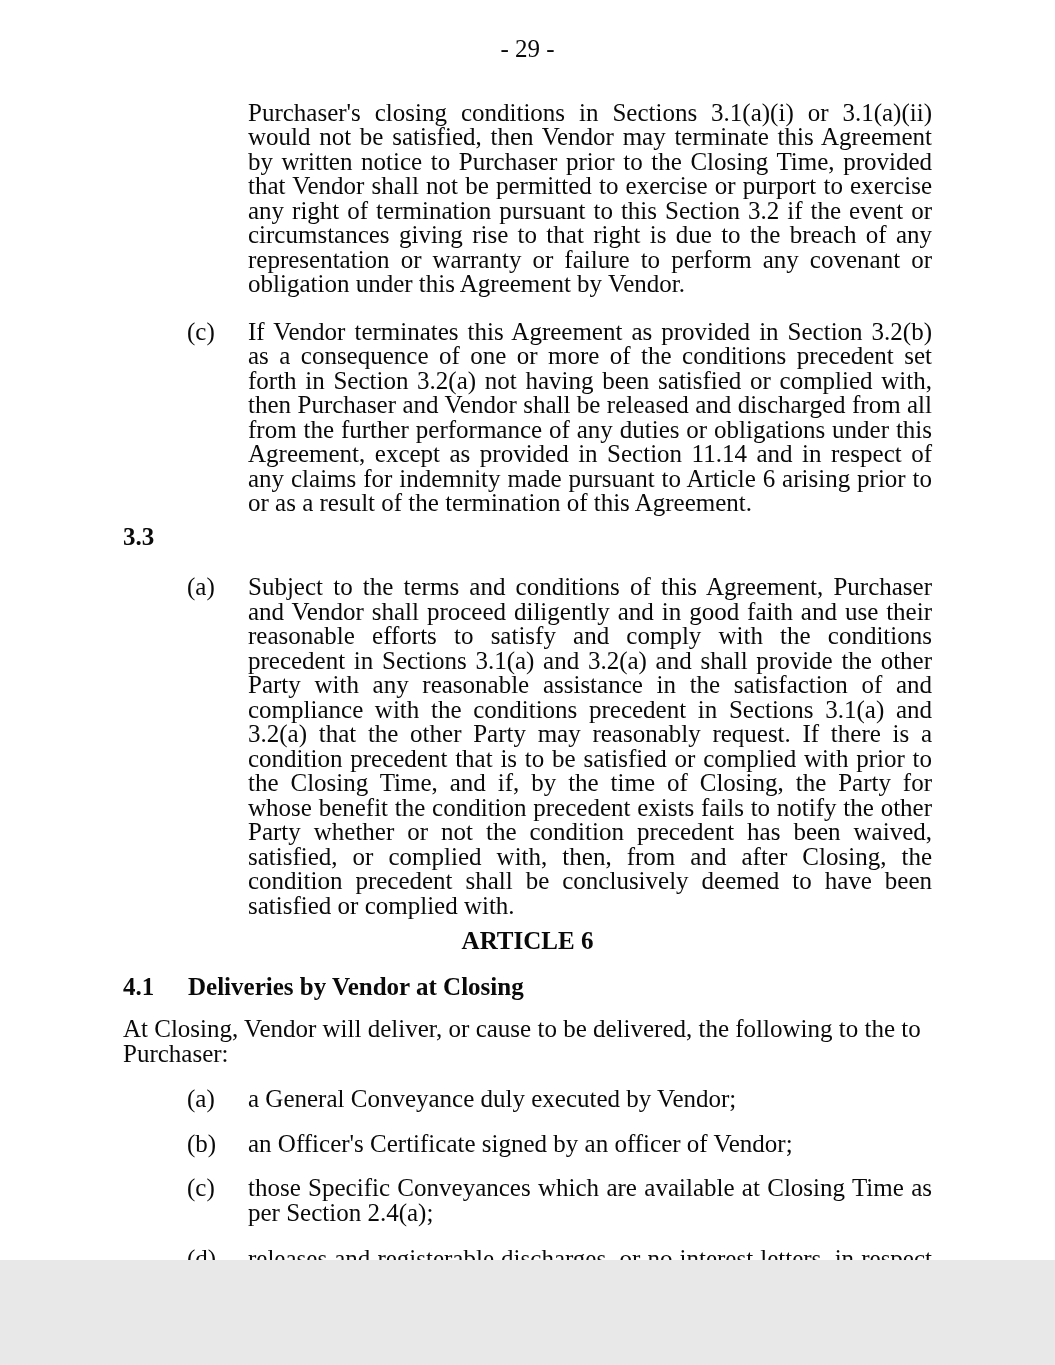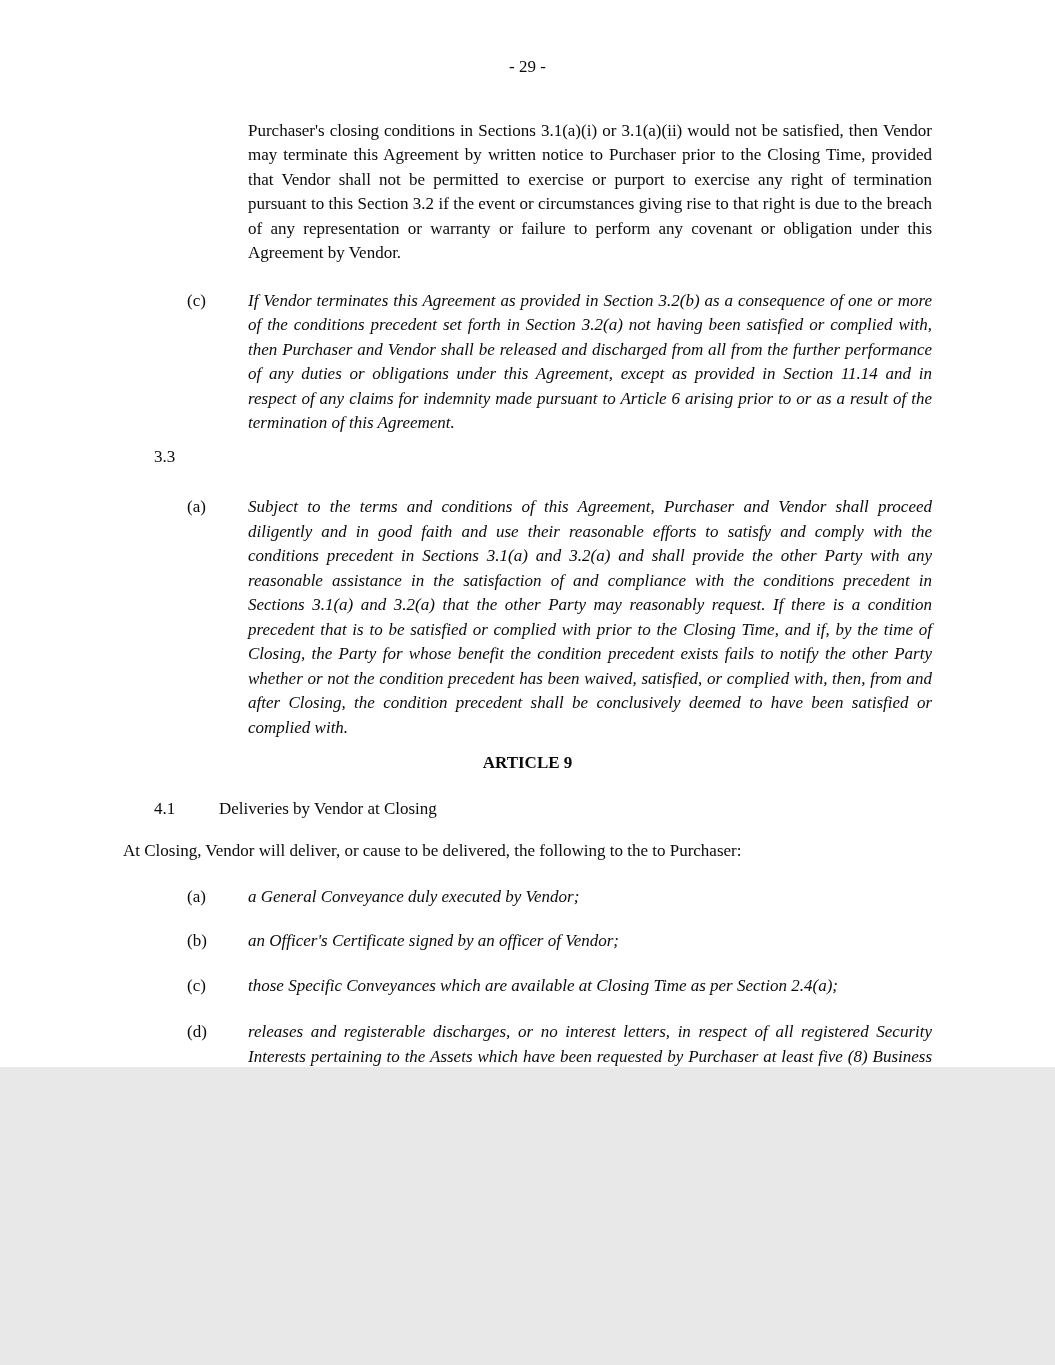--- a/index.html
+++ b/index.html
@@ -3,55 +3,53 @@
 <meta charset="utf-8">
 <style>
   html, body {
     margin: 0;
     padding: 0;
     background: #e8e8e8;
   }
   .page {
     position: relative;
     width: 1055px;
-    height: 1067px;
+    height: 1260px;
     margin: 0 auto;
     background: #ffffff;
     color: #0a0a0a;
     font-family: "Liberation Serif", "DejaVu Serif", serif;
-    font-size: 17px;
+    font-size: 25px;
     line-height: 24.5px;
     box-sizing: border-box;
-    padding: 55px 123px 0 123px;
+    padding: 37px 123px 0 123px;
     overflow: hidden;
   }
   .page-number {
     text-align: center;
     margin: 0;
   }
   .para-cont {
     margin: 39px 0 12px 125px;
     text-align: justify;
   }
   .clause {
     display: flex;
     margin-left: 64px;
   }
   .clause-label {
     flex: 0 0 61px;
   }
   .clause-body {
     flex: 1;
     text-align: justify;
-    font-style: italic;
   }
   .sec-heading {
     display: flex;
-    font-weight: normal;
-    margin-left: 31px;
+    font-weight: bold;
   }
   .sec-num {
     flex: 0 0 65px;
   }
   .article-heading {
     text-align: center;
     font-weight: bold;
     line-height: 22.5px;
   }
   .intro {
@@ -83,21 +81,21 @@
   <div class="sec-heading mt-9">
     <span class="sec-num">3.3</span>
   </div>
 
   <div class="clause mt-26">
     <span class="clause-label">(a)</span>
     <span class="clause-body">Subject to the terms and conditions of this Agreement, Purchaser and Vendor shall proceed diligently and in good faith and use their reasonable efforts to satisfy and comply with the conditions precedent in Sections 3.1(a) and 3.2(a) and shall provide the other Party with any reasonable assistance in the satisfaction of and compliance with the conditions precedent in Sections 3.1(a) and 3.2(a) that the other Party may reasonably request. If there is a condition precedent that is to be satisfied or complied with prior to the Closing Time, and if, by the time of Closing, the Party for whose benefit the condition precedent exists fails to notify the other Party whether or not the condition precedent has been waived, satisfied, or complied with, then, from and after Closing, the condition precedent shall be conclusively deemed to have been satisfied or complied with.</span>
   </div>
 
   <div class="article-heading mt-12">
-    <div>ARTICLE 9</div>
+    <div>ARTICLE 6</div>
   </div>
 
   <div class="sec-heading mt-22">
     <span class="sec-num">4.1</span>
     <span class="sec-title">Deliveries by Vendor at Closing</span>
   </div>
 
   <p class="intro mt-18">At Closing, Vendor will deliver, or cause to be delivered, the following to the to Purchaser:</p>
 
   <div class="clause mt-21">

